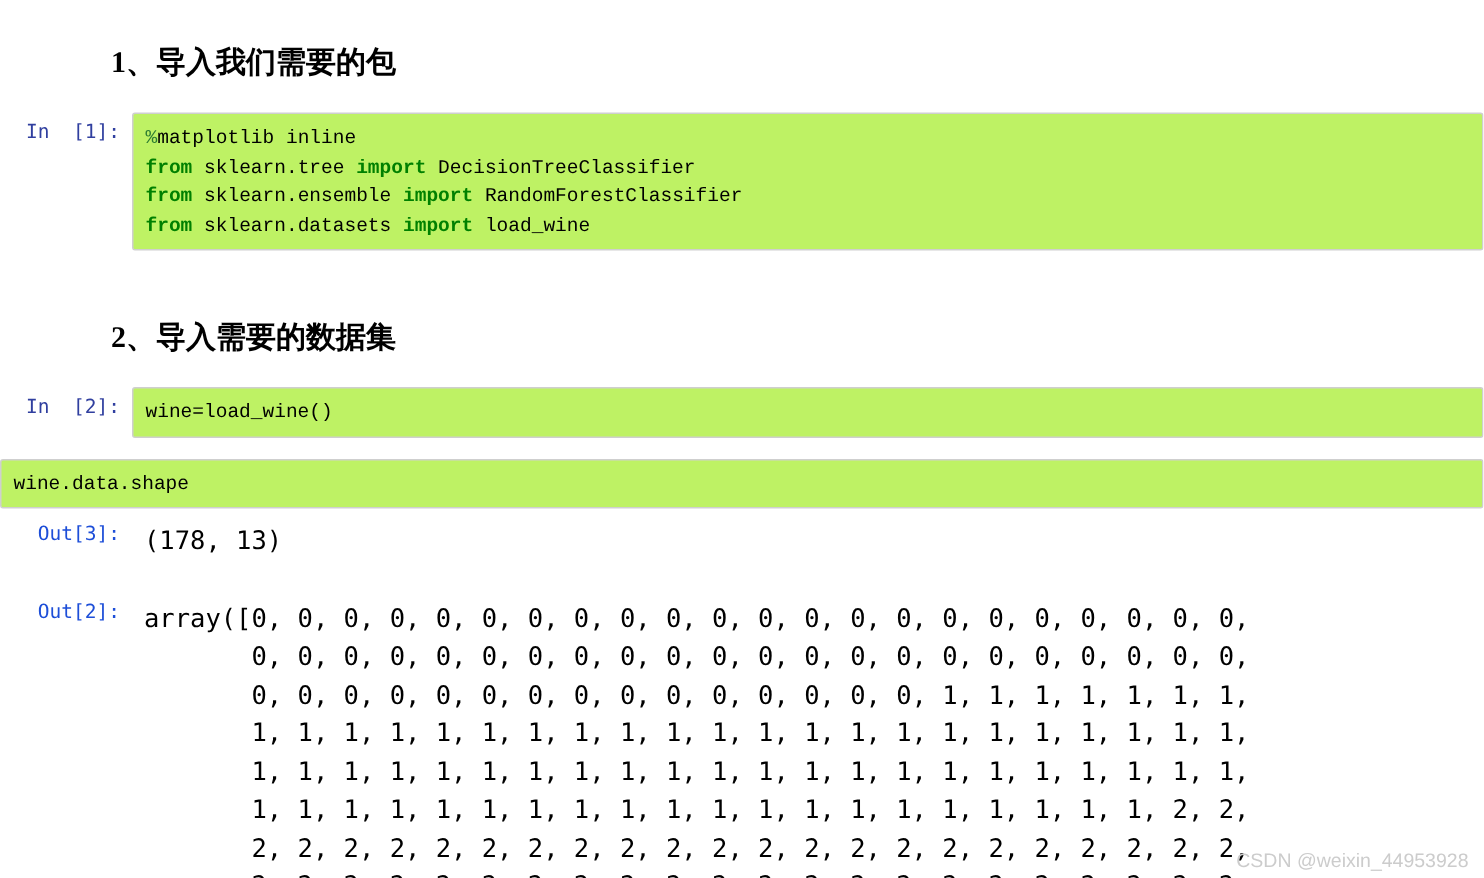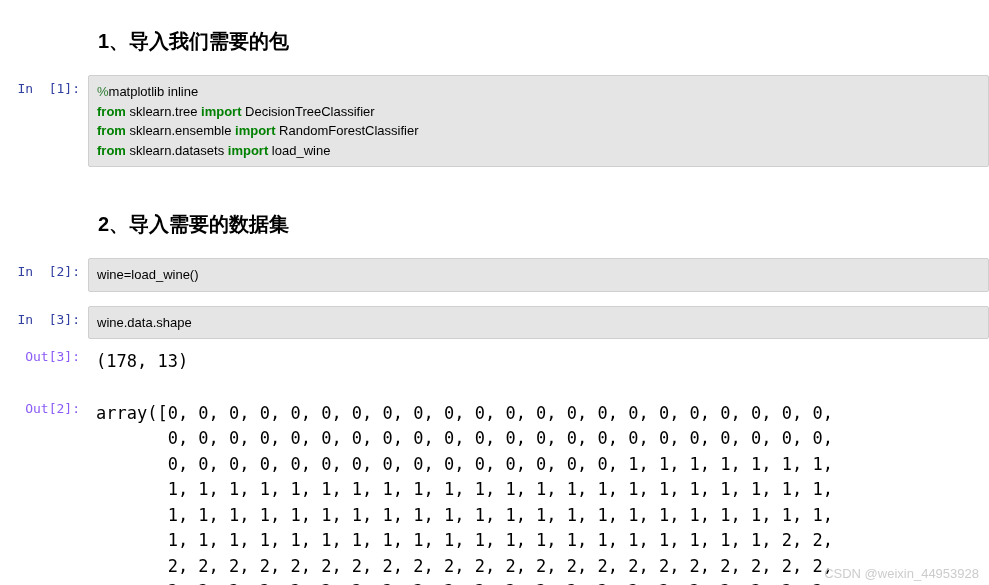--- a/index.html
+++ b/index.html
@@ -10,47 +10,47 @@
     background: #fff;
     color: #000;
     width: 989px;
   }
   .notebook {
     padding-top: 12px;
   }
   .heading {
     font-weight: bold;
     font-size: 20px;
-    margin: 16px 0 18px 98px;
-    font-family: Liberation Sans, sans-serif;
+    margin: 16px 0 18px 74px;
+    font-family: Liberation Serif, serif;
   }
   .cell {
     display: flex;
     align-items: flex-start;
     padding: 2px 0;
   }
   .prompt {
     flex: 0 0 88px;
     text-align: right;
     padding: 6px 8px 4px 0;
     font-family: "SimSun", monospace;
     font-size: 13px;
     line-height: 1.3;
     box-sizing: border-box;
     white-space: pre;
   }
   .prompt-in { color: #303F9F; text-align: right; }
-  .prompt-out { color: #8b5cf6; }
+  .prompt-out { color: #1d4ed8; }
   .code-input {
     flex: 1;
-    background: #e5e5e5;
+    background: #bef264;
     border: 1px solid #cfcfcf;
     border-radius: 2px;
     padding: 6px 8px;
-    font-family: Liberation Sans, sans-serif;
+    font-family: Liberation Mono, monospace;
     font-size: 13px;
     line-height: 1.5;
     white-space: pre;
   }
   .code-output {
     flex: 1;
     padding: 6px 8px;
     font-family: "SimSun", "NSimSun", monospace;
     font-size: 17px;
     line-height: 1.5;
@@ -89,21 +89,20 @@
   <div class="heading">2、导入需要的数据集</div>
 
   <div class="cell">
     <div class="prompt prompt-in">In  [2]:</div>
     <div class="code-input">wine=load_wine()</div>
   </div>
 
   <div class="spacer"></div>
 
   <div class="cell">
-    <div class="prompt prompt-in">In  [3]:</div>
     <div class="code-input">wine.data.shape</div>
   </div>
 
   <div class="cell">
     <div class="prompt prompt-out">Out[3]:</div>
     <div class="code-output">(178, 13)</div>
   </div>
 
   <div class="spacer"></div>
 

